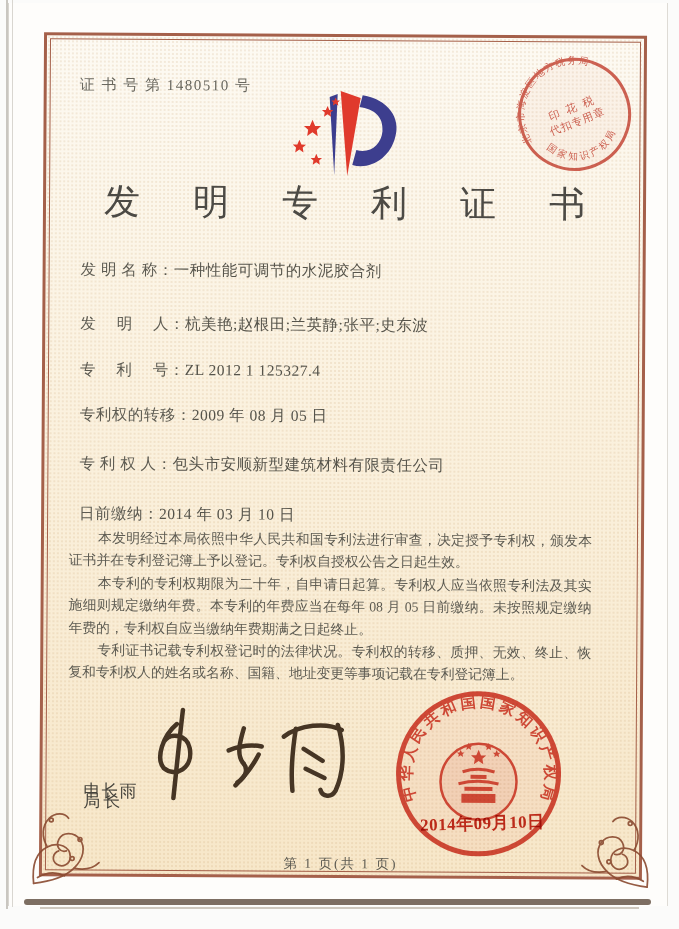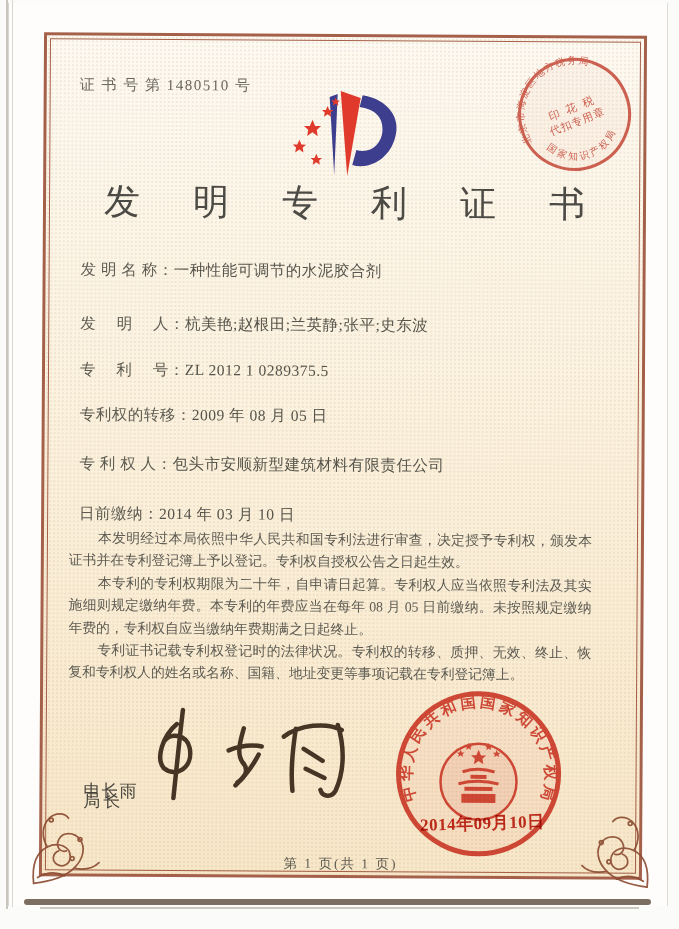--- a/index.html
+++ b/index.html
@@ -123,21 +123,21 @@
         <path transform="translate(17,64) scale(7)" d="M0,-1 L0.294,-0.309 L0.951,-0.309 L0.476,0.118 L0.588,0.809 L0,0.382 L-0.588,0.809 L-0.476,0.118 L-0.951,-0.309 L-0.294,-0.309 Z"></path>
         <path transform="translate(34,77) scale(6)" d="M0,-1 L0.294,-0.309 L0.951,-0.309 L0.476,0.118 L0.588,0.809 L0,0.382 L-0.588,0.809 L-0.476,0.118 L-0.951,-0.309 L-0.294,-0.309 Z"></path>
         <path transform="translate(53,19) scale(4.5)" d="M0,-1 L0.294,-0.309 L0.951,-0.309 L0.476,0.118 L0.588,0.809 L0,0.382 L-0.588,0.809 L-0.476,0.118 L-0.951,-0.309 L-0.294,-0.309 Z"></path>
       </g>
     </svg>
 
     <div class="title">发 明 专 利 证 书</div>
 
     <div class="field f0"><span class="lbl">发 明 名 称：</span><span class="val">一种性能可调节的水泥胶合剂</span></div>
     <div class="field f1"><span class="lbl">发　 明　 人：</span><span class="val">杭美艳;赵根田;兰英静;张平;史东波</span></div>
-    <div class="field f2"><span class="lbl">专　 利　 号：</span><span class="val">ZL 2012 1 0289375.5</span></div>
+    <div class="field f2"><span class="lbl">专　 利　 号：</span><span class="val">ZL 2012 1 125327.4</span></div>
     <div class="field f3"><span class="lbl">专利权的转移：</span><span class="val">2009 年 08 月 05 日</span></div>
     <div class="field f4"><span class="lbl">专 利 权 人：</span><span class="val">包头市安顺新型建筑材料有限责任公司</span></div>
     <div class="field f5"><span class="lbl">日前缴纳：</span><span class="val">2014 年 03 月 10 日</span></div>
 
     <div class="body-text">
       <p>本发明经过本局依照中华人民共和国专利法进行审查，决定授予专利权，颁发本证书并在专利登记簿上予以登记。专利权自授权公告之日起生效。</p>
       <p>本专利的专利权期限为二十年，自申请日起算。专利权人应当依照专利法及其实施细则规定缴纳年费。本专利的年费应当在每年 08 月 05 日前缴纳。未按照规定缴纳年费的，专利权自应当缴纳年费期满之日起终止。</p>
       <p>专利证书记载专利权登记时的法律状况。专利权的转移、质押、无效、终止、恢复和专利权人的姓名或名称、国籍、地址变更等事项记载在专利登记簿上。</p>
     </div>
 

